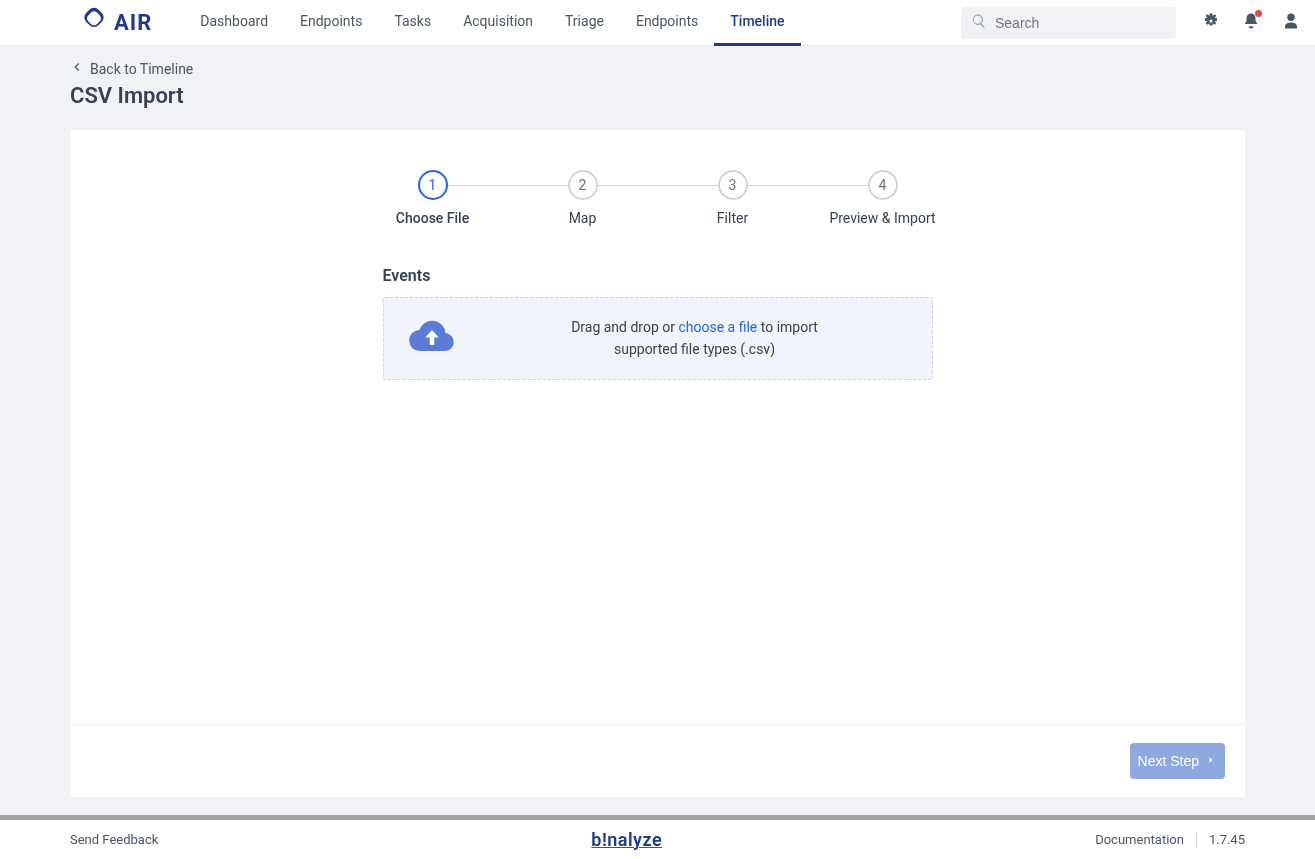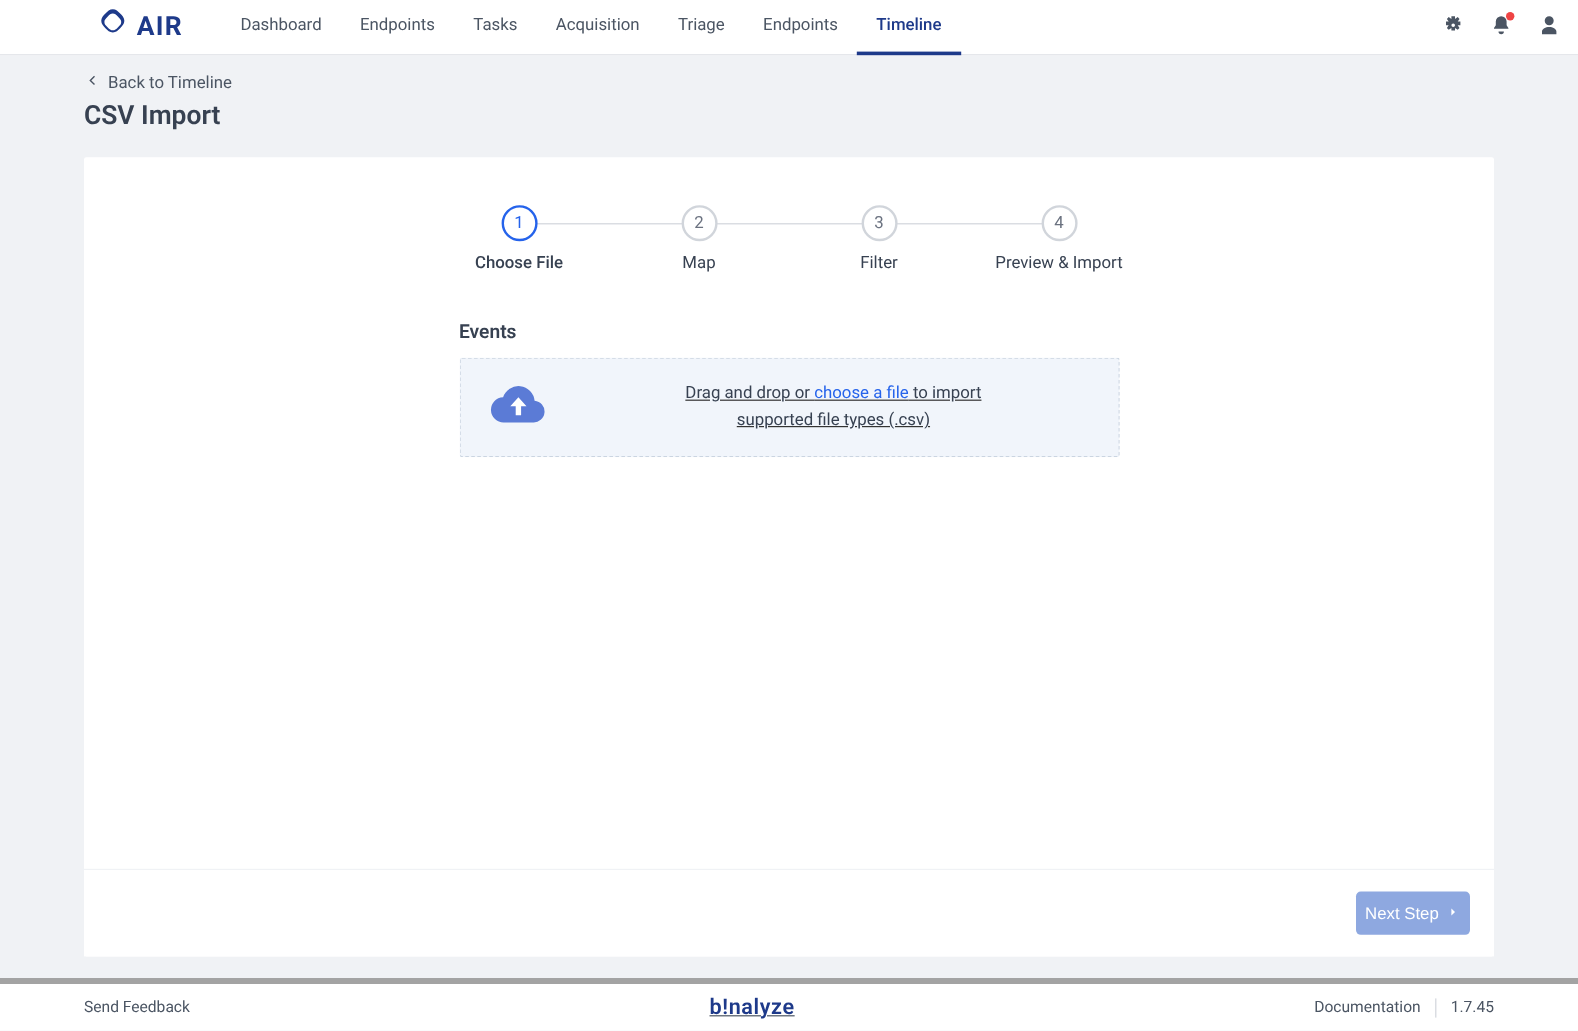--- a/index.html
+++ b/index.html
@@ -132,21 +132,20 @@
     .import-area { width: 550px; margin: 0 auto; }
     .section-title { font-size:16px; font-weight:600; color:#374151; margin-bottom:12px; }
     .dropzone {
       border:1px dashed #cbd5e1;
       background:#f1f5fb;
       border-radius:2px;
       padding: 18px 24px;
       display:flex;
       align-items:center;
       gap: 26px;
-      text-decoration: underline;
     }
     .dropzone .cloud svg { width:48px; height:36px; }
     .dropzone .text { flex:1; text-align:center; font-size:14px; color:#374151; line-height:1.6; }
     .dropzone .text a { color:#2563eb; text-decoration:none; }
 
     .card-footer {
       border-top:1px solid #f0f2f5;
       background:#fff;
       padding:18px 20px;
       display:flex;
@@ -201,20 +200,28 @@
   <nav class="mainnav">
     <a>Dashboard</a>
     <a>Endpoints</a>
     <a>Tasks</a>
     <a>Acquisition</a>
     <a>Triage</a>
     <a>Endpoints</a>
     <a class="active">Timeline</a>
   </nav>
   <div class="spacer"></div>
+  <div class="searchbox">
+    <span>
+      <svg viewBox="0 0 24 24">
+          <path d="M10 2a8 8 0 015.3 13.9l5.4 5.4-1.4 1.4-5.4-5.4A8 8 0 1110 2zm0 2a6 6 0 100 12 6 6 0 000-12z"></path>
+        </svg>
+    </span>
+    <input type="text" placeholder="Search" style="">
+  </div>
   <div class="header-icons">
     <span class="icon">
       <svg viewBox="0 0 24 24">
           <path d="M20 8h-3l2-3-2-2-3 2V2h-4v3L7 3 5 5l2 3H4v4h3l-2 3 2 2 3-2v3h4v-3l3 2 2-2-2-3h3V8zm-8 6a2 2 0 110-4 2 2 0 010 4z"></path>
         </svg>
     </span>
     <span class="icon">
       <svg viewBox="0 0 24 24">
           <path d="M12 2a6 6 0 00-6 6v4l-2 3v1h16v-1l-2-3V8a6 6 0 00-6-6zm0 20a3 3 0 003-3H9a3 3 0 003 3z"></path>
         </svg>

